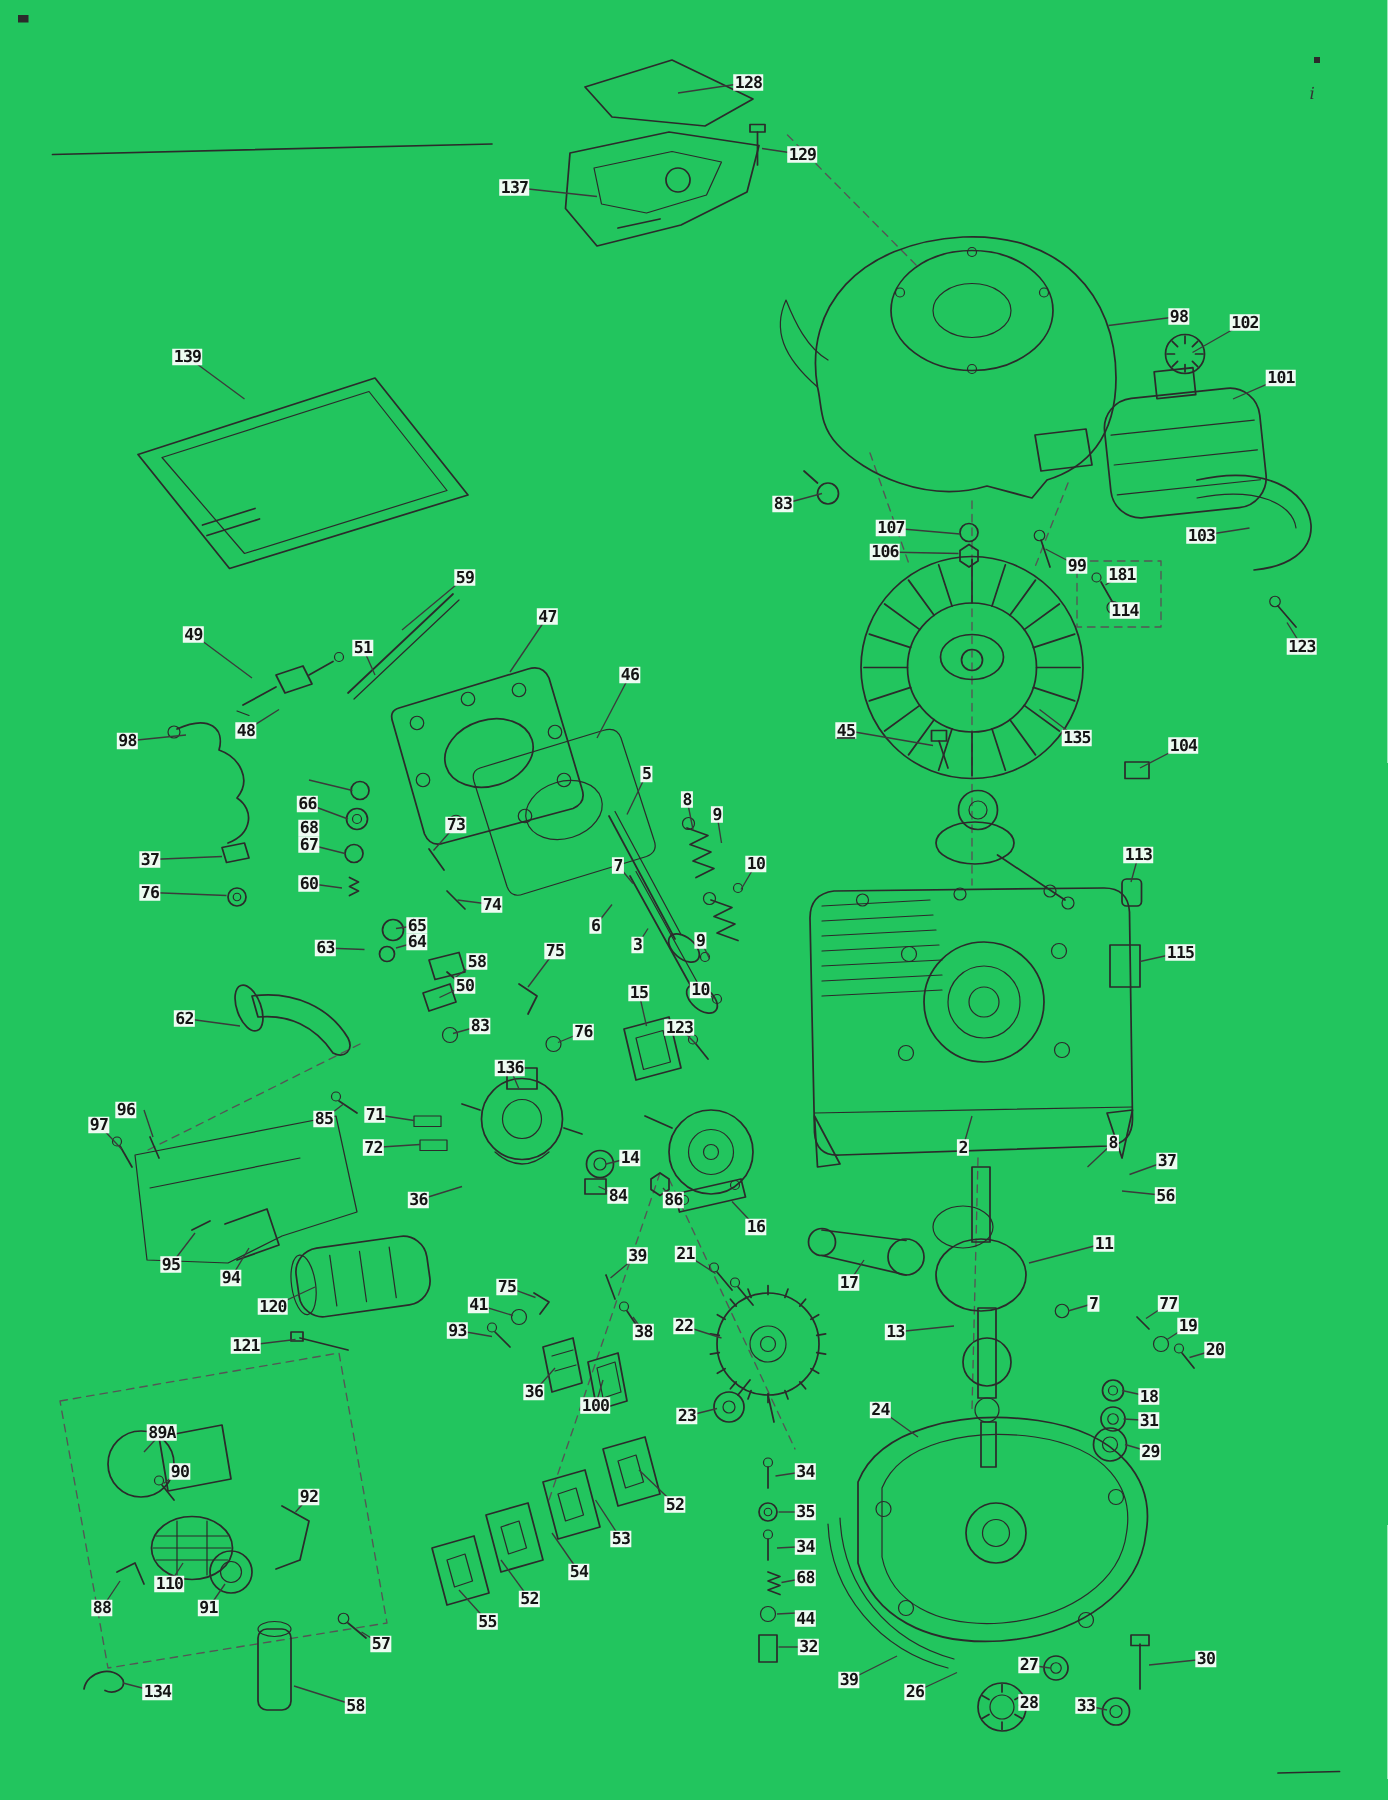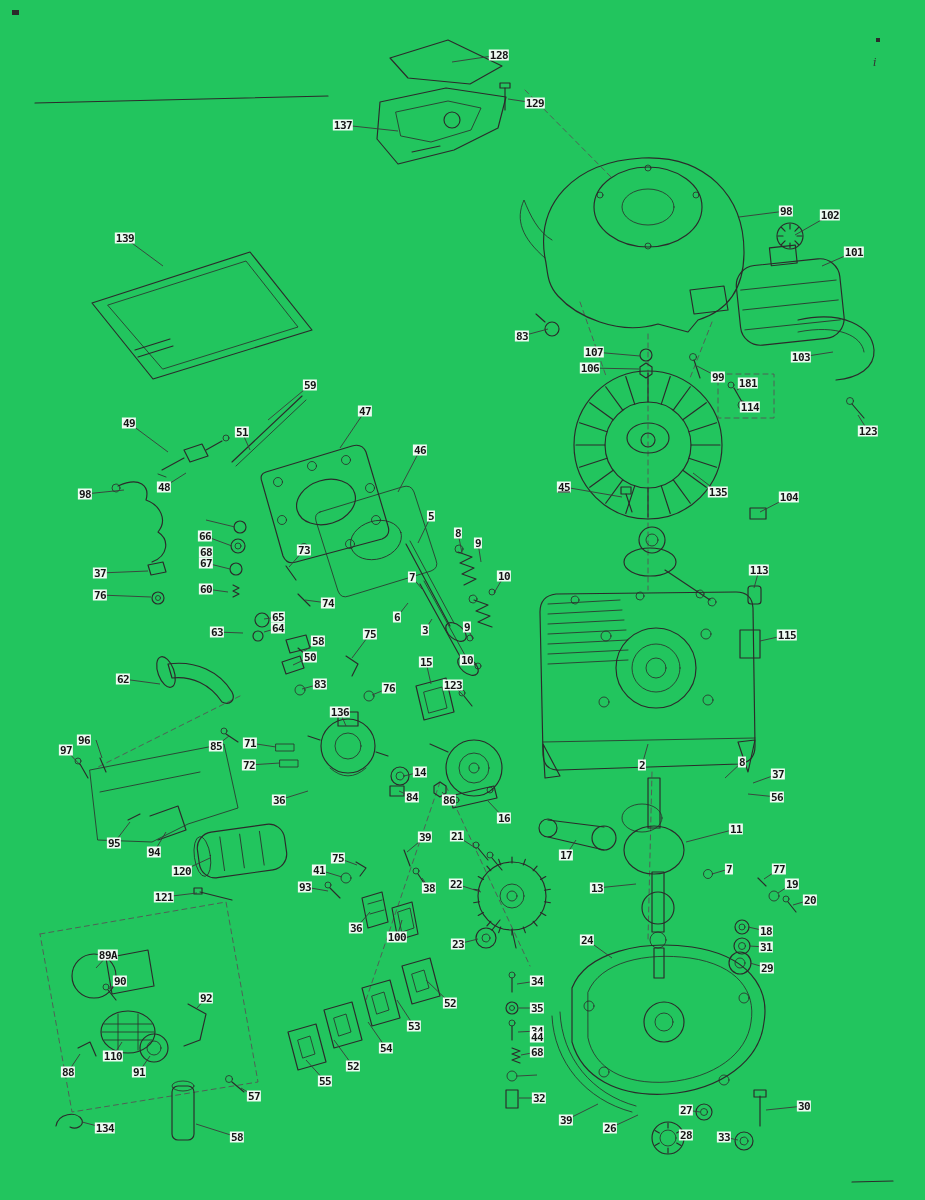--- a/index.html
+++ b/index.html
@@ -680,21 +680,21 @@
       <span class="callout" style="left: 353px; top: 1066px;">52</span>
       <span class="callout" style="left: 386px; top: 1048px;">54</span>
       <span class="callout" style="left: 414px; top: 1026px;">53</span>
       <span class="callout" style="left: 450px; top: 1003px;">52</span>
       <span class="callout" style="left: 458px; top: 944px;">23</span>
       <span class="callout" style="left: 587px; top: 940px;">24</span>
       <span class="callout" style="left: 537px; top: 981px;">34</span>
       <span class="callout" style="left: 537px; top: 1008px;">35</span>
       <span class="callout" style="left: 537px; top: 1031px;">34</span>
       <span class="callout" style="left: 537px; top: 1052px;">68</span>
-      <span class="callout" style="left: 537px; top: 1037px;">44</span>
+      <span class="callout" style="left: 537px; top: 1079px;">44</span>
       <span class="callout" style="left: 539px; top: 1098px;">32</span>
       <span class="callout" style="left: 566px; top: 1120px;">39</span>
       <span class="callout" style="left: 610px; top: 1128px;">26</span>
       <span class="callout" style="left: 686px; top: 1110px;">27</span>
       <span class="callout" style="left: 686px; top: 1135px;">28</span>
       <span class="callout" style="left: 804px; top: 1106px;">30</span>
       <span class="callout" style="left: 724px; top: 1137px;">33</span>
     </div>
 
   <span class="corner-mark">i</span>

